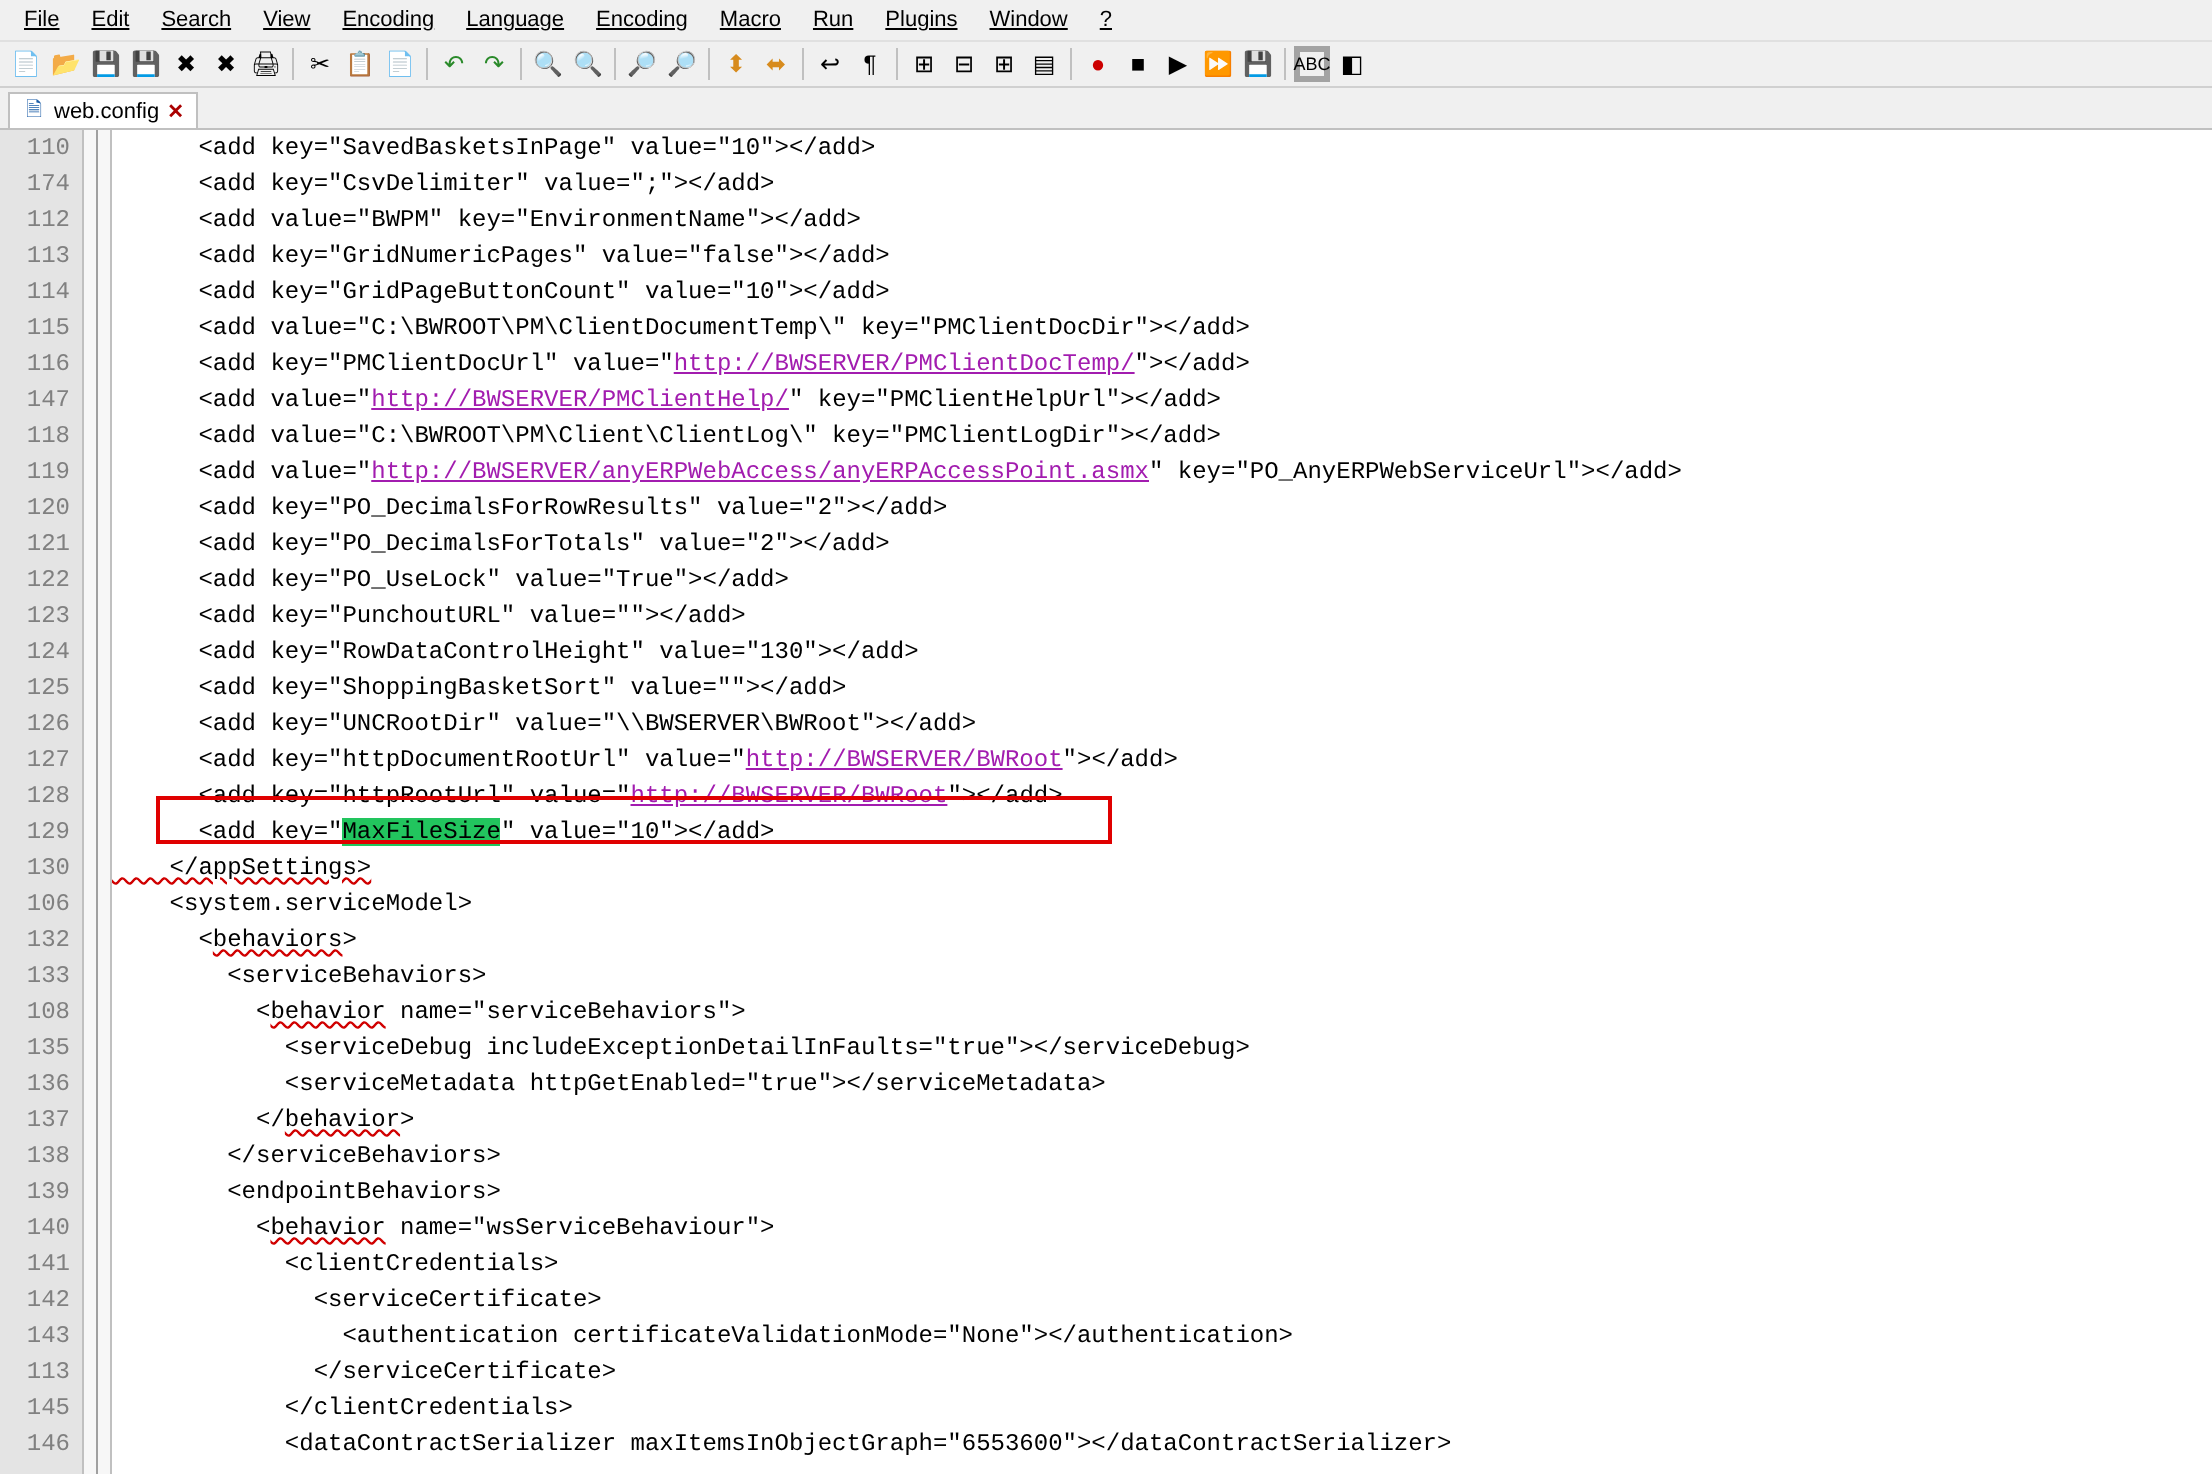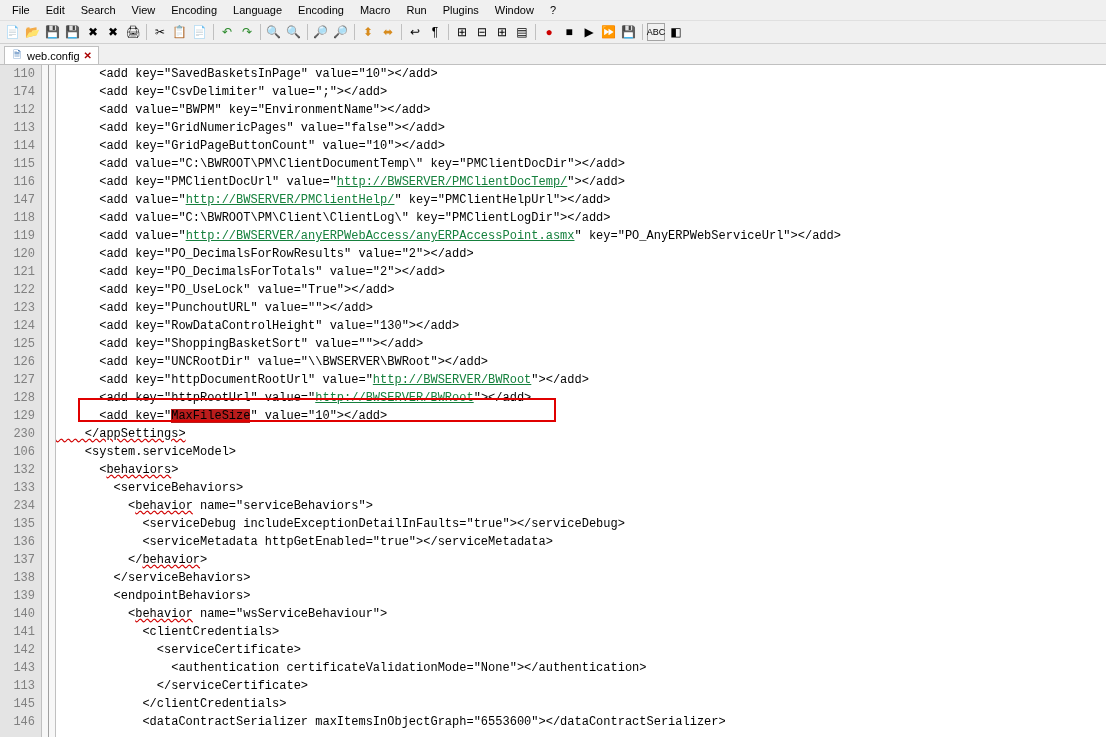--- a/index.html
+++ b/index.html
@@ -9,20 +9,21 @@
     background: #f0f0f0;
     overflow: hidden;
     width: 1106px;
     height: 737px;
   }
   .menubar {
     display: flex;
     padding: 2px 4px;
     background: #f0f0f0;
     gap: 0;
+    text-decoration: underline;
   }
   .menuitem {
     padding: 2px 8px;
     cursor: default;
   }
   .toolbar {
     display: flex;
     align-items: center;
     padding: 2px 4px;
     gap: 2px;
@@ -125,30 +126,30 @@
     left:0; right:0; top:0; bottom:0;
     z-index:-1;
   }
   .redbox {
     position:absolute;
     border: 2px solid #e00000;
     pointer-events:none;
     z-index:5;
   }
   .greenmark {
-    background: #b91c1c;
+    background: #22c55e;
     text-decoration: underline;
   }
   .squiggle {
     text-decoration: underline wavy #d00000;
     text-underline-offset: 1px;
   }
   .urlink {
     text-decoration: underline;
-    color: #15803d;
+    color: #a21caf;
   }
 </style>
 </head>
 <body>
 
 <div class="menubar">
   <div class="menuitem">File</div>
   <div class="menuitem">Edit</div>
   <div class="menuitem">Search</div>
   <div class="menuitem">View</div>
@@ -194,21 +195,21 @@
   <div class="tbtn">⊟</div>
   <div class="tbtn">⊞</div>
   <div class="tbtn">▤</div>
   <div class="tsep"></div>
   <div class="tbtn" style="color:#c00">●</div>
   <div class="tbtn">■</div>
   <div class="tbtn">▶</div>
   <div class="tbtn">⏩</div>
   <div class="tbtn">💾</div>
   <div class="tsep"></div>
-  <div class="tbtn" style="font-size:9px;border:1px solid #a3a3a3;padding:0 1px">ABC</div>
+  <div class="tbtn" style="font-size:9px;border:3px solid #a3a3a3;padding:0 1px">ABC</div>
   <div class="tbtn">◧</div>
 </div>
 
 <div class="tabbar">
   <div class="tab">
     <span class="tab-icon">🗎</span>
     <span>web.config</span>
     <span class="tab-close">✕</span>
   </div>
 </div>
@@ -228,25 +229,25 @@
       <div class="lnum">120</div>
       <div class="lnum">121</div>
       <div class="lnum">122</div>
       <div class="lnum">123</div>
       <div class="lnum">124</div>
       <div class="lnum">125</div>
       <div class="lnum">126</div>
       <div class="lnum">127</div>
       <div class="lnum">128</div>
       <div class="lnum">129</div>
-      <div class="lnum">230</div>
+      <div class="lnum">130</div>
       <div class="lnum">106</div>
       <div class="lnum">132</div>
       <div class="lnum">133</div>
-      <div class="lnum">234</div>
+      <div class="lnum">108</div>
       <div class="lnum">135</div>
       <div class="lnum">136</div>
       <div class="lnum">137</div>
       <div class="lnum">138</div>
       <div class="lnum">139</div>
       <div class="lnum">140</div>
       <div class="lnum">141</div>
       <div class="lnum">142</div>
       <div class="lnum">143</div>
       <div class="lnum">113</div>

